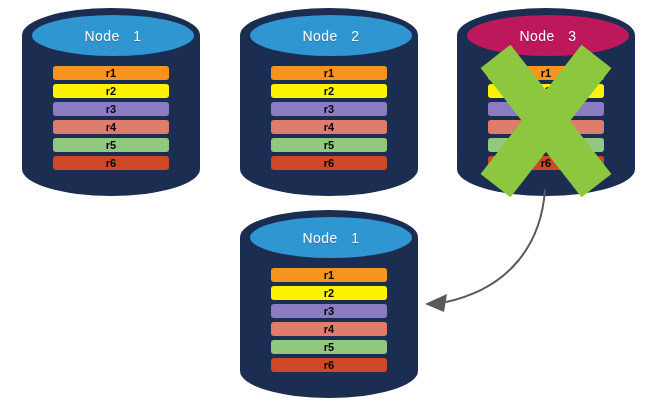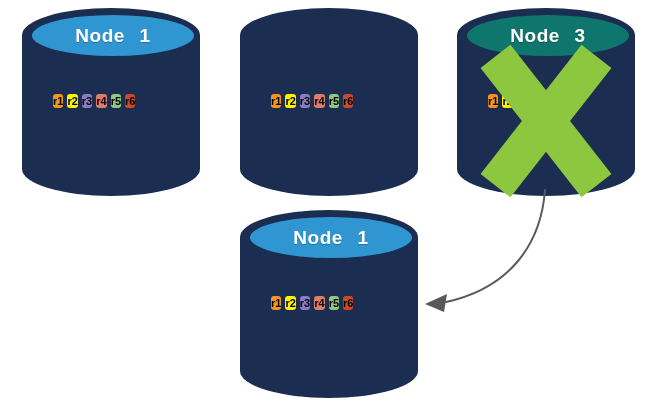--- a/index.html
+++ b/index.html
@@ -20,28 +20,28 @@
   .cyl-bottom { bottom: 0; }
   .cyl-body { position: absolute; left: 0; right: 0; top: 27px; bottom: 27px; }
   .cyl-face {
     position: absolute; left: 8px; right: 4px; top: 5px; height: 45px;
     border-radius: 50%;
     border: 2px solid #1b2e52;
     box-sizing: border-box;
     display: flex; align-items: center; justify-content: center;
   }
   .node-label {
-    color: #ffffff; font-weight: bold; font-size: 19px;
+    color: #ffffff; font-weight: normal; font-size: 14px;
     word-spacing: 9px; letter-spacing: 0.5px;
     text-shadow: 0 1px 1px rgba(0,0,0,0.25);
   }
   .bars {
     position: absolute; left: 50%; transform: translateX(-50%);
     top: 58px; width: 116px;
-    display: flex; flex-direction: row; gap: 4px; margin-top: 28px;
+    display: flex; flex-direction: column; gap: 4px;
   }
   .bar {
     height: 14px; border-radius: 3px;
     text-align: center;
   }
   .bar-label {
     display: block;
     font-size: 11px; font-weight: bold; line-height: 14px; color: #000000;
   }
   .fail-x { position: absolute; left: 34px; top: 40px; width: 110px; height: 146px; }
@@ -81,20 +81,23 @@
       <div class="bar" style="background-color: rgb(206, 71, 39);">
         <span class="bar-label">r6</span>
         </div>
     </div>
   </div>
 
   <div class="node" style="left:240px;top:8px;">
     <div class="cyl-top" style="background-color: rgb(27, 46, 82);"></div>
     <div class="cyl-body" style="background-color: rgb(27, 46, 82);"></div>
     <div class="cyl-bottom" style="background-color: rgb(27, 46, 82);"></div>
+    <div class="cyl-face" style="background-color: rgb(48, 150, 210);">
+      <span class="node-label">Node 2</span>
+    </div>
     <div class="bars">
       <div class="bar" style="background-color: rgb(247, 148, 30);">
         <span class="bar-label">r1</span>
         </div>
       <div class="bar" style="background-color: rgb(255, 242, 0);">
         <span class="bar-label">r2</span>
         </div>
       <div class="bar" style="background-color: rgb(139, 124, 193);">
         <span class="bar-label">r3</span>
         </div>
@@ -107,21 +110,21 @@
       <div class="bar" style="background-color: rgb(206, 71, 39);">
         <span class="bar-label">r6</span>
         </div>
     </div>
   </div>
 
   <div class="node" style="left:457px;top:8px;">
     <div class="cyl-top" style="background-color: rgb(27, 46, 82);"></div>
     <div class="cyl-body" style="background-color: rgb(27, 46, 82);"></div>
     <div class="cyl-bottom" style="background-color: rgb(27, 46, 82);"></div>
-    <div class="cyl-face" style="background-color: #0f766e;">
+    <div class="cyl-face" style="background-color: #be185d;">
       <span class="node-label">Node 3</span>
     </div>
     <div class="bars">
       <div class="bar" style="background-color: rgb(247, 148, 30);">
         <span class="bar-label">r1</span>
         </div>
       <div class="bar" style="background-color: rgb(255, 242, 0);">
         <span class="bar-label">r2</span>
         </div>
       <div class="bar" style="background-color: rgb(139, 124, 193);">

